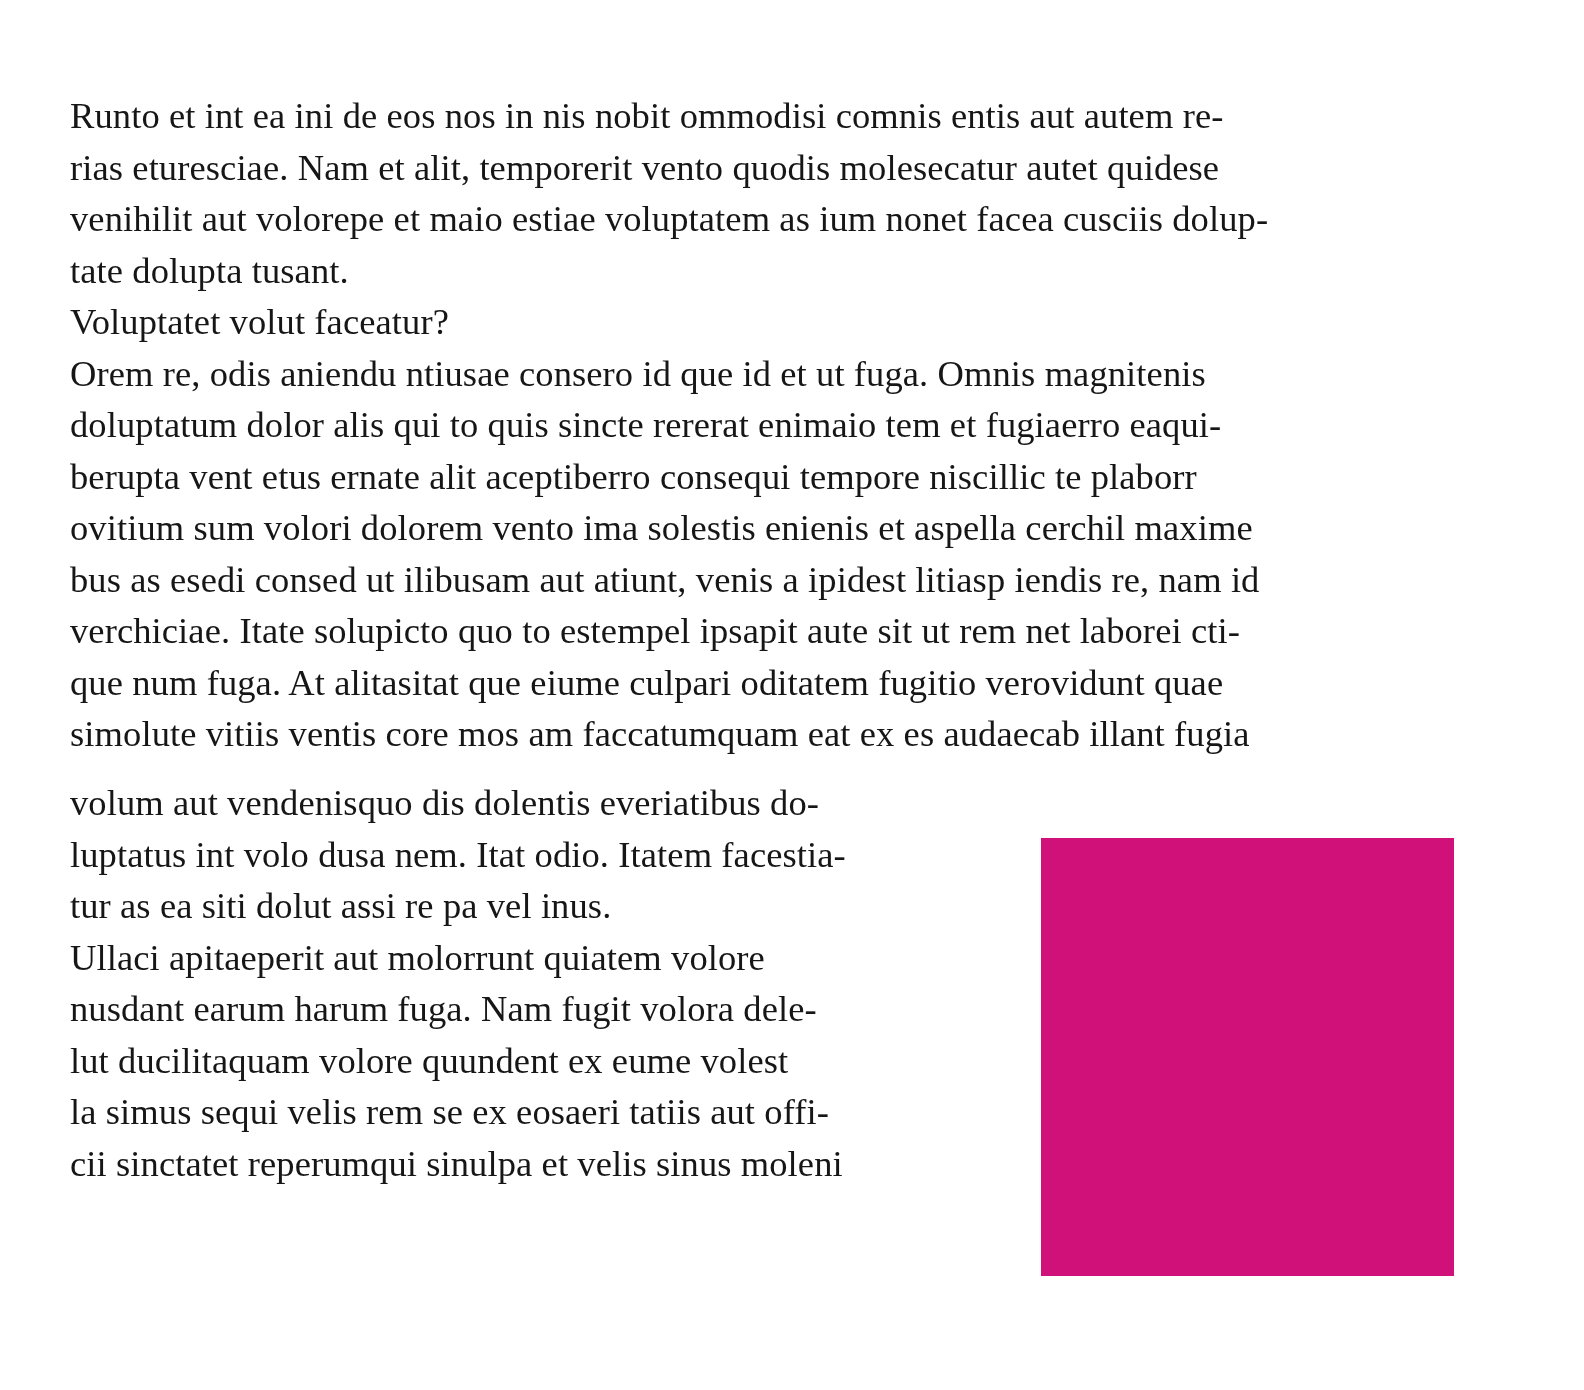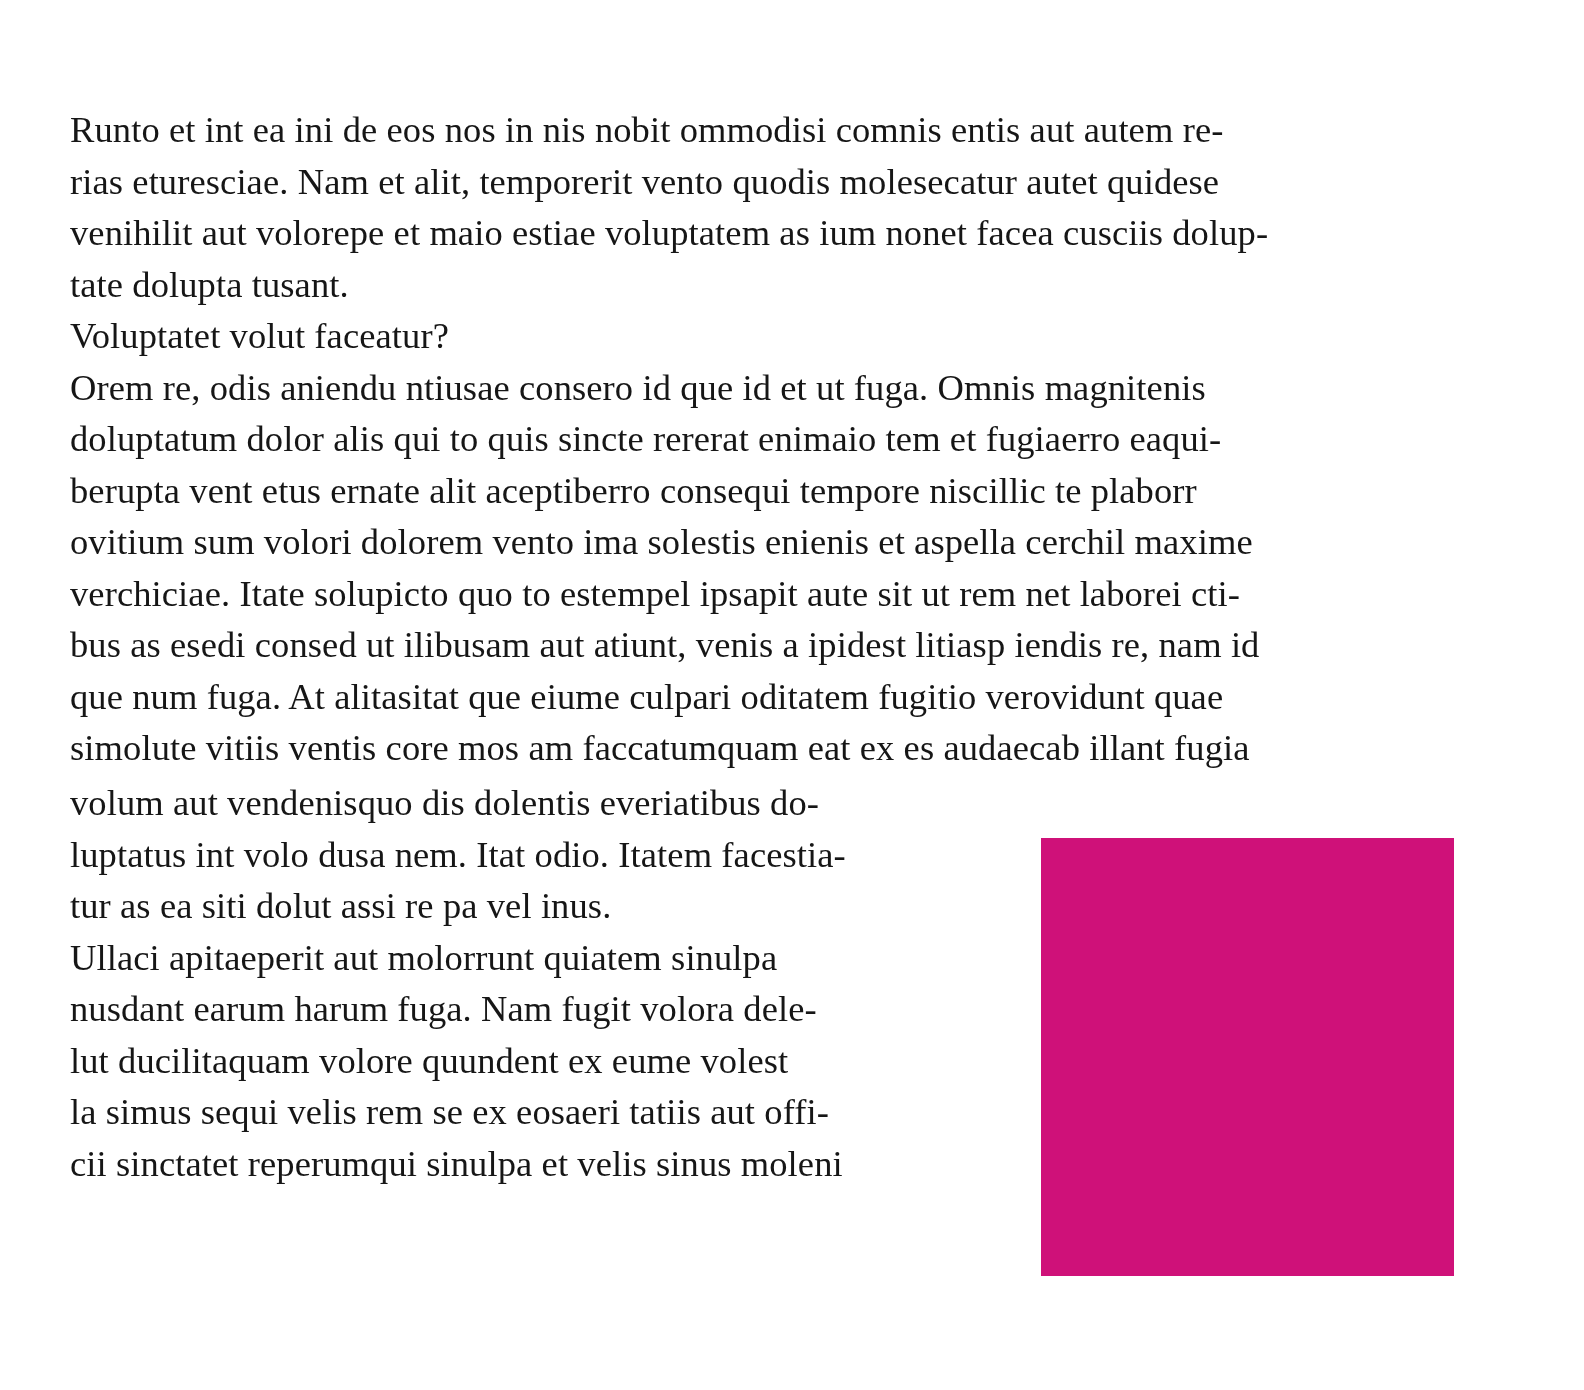--- a/index.html
+++ b/index.html
@@ -18,21 +18,21 @@
   .page {
     position: absolute;
     left: 0; top: 0;
     width: 1584px;
     height: 1390px;
     background: #ffffff;
   }
   .text-column {
     position: absolute;
     left: 70px;
-    top: 104px;
+    top: 90px;
     width: 1422px;
   }
   .para {
     font-size: 36.5px;
     line-height: 51.5px;
     text-align: justify;
     text-justify: inter-word;
     margin: 0;
     hyphens: manual;
     letter-spacing: 0.1px;
@@ -76,36 +76,36 @@
 
     <div class="para full">
       <div>Voluptatet volut faceatur?</div>
     </div>
 
     <div class="para full">
       <div>Orem re, odis aniendu ntiusae consero id que id et ut fuga. Omnis magnitenis</div>
       <div>doluptatum dolor alis qui to quis sincte rererat enimaio tem et fugiaerro eaqui-</div>
       <div>berupta vent etus ernate alit aceptiberro consequi tempore niscillic te plaborr</div>
       <div>ovitium sum volori dolorem vento ima solestis enienis et aspella cerchil maxime</div>
+      <div>bus as esedi consed ut ilibusam aut atiunt, venis a ipidest litiasp iendis re, nam id</div>
       <div>verchiciae. Itate solupicto quo to estempel ipsapit aute sit ut rem net laborei cti-</div>
-      <div>bus as esedi consed ut ilibusam aut atiunt, venis a ipidest litiasp iendis re, nam id</div>
       <div>que num fuga. At alitasitat que eiume culpari oditatem fugitio verovidunt quae</div>
       <div>simolute vitiis ventis core mos am faccatumquam eat ex es audaecab illant fugia</div>
     </div>
 
   </div>
 
   <div class="narrow-block">
     <div class="para">
       <div>volum aut vendenisquo dis dolentis everiatibus do-</div>
       <div>luptatus int volo dusa nem. Itat odio. Itatem facestia-</div>
       <div>tur as ea siti dolut assi re pa vel inus.</div>
     </div>
     <div class="para">
-      <div>Ullaci apitaeperit aut molorrunt quiatem sinulpa</div>
+      <div>Ullaci apitaeperit aut molorrunt quiatem volore</div>
       <div>nusdant earum harum fuga. Nam fugit volora dele-</div>
       <div>lut ducilitaquam volore quundent ex eume volest</div>
       <div>la simus sequi velis rem se ex eosaeri tatiis aut offi-</div>
       <div>cii sinctatet reperumqui sinulpa et velis sinus moleni</div>
     </div>
   </div>
 
   <div class="float-shape" style="background: rgb(207, 17, 121);"></div>
 
 </div>

